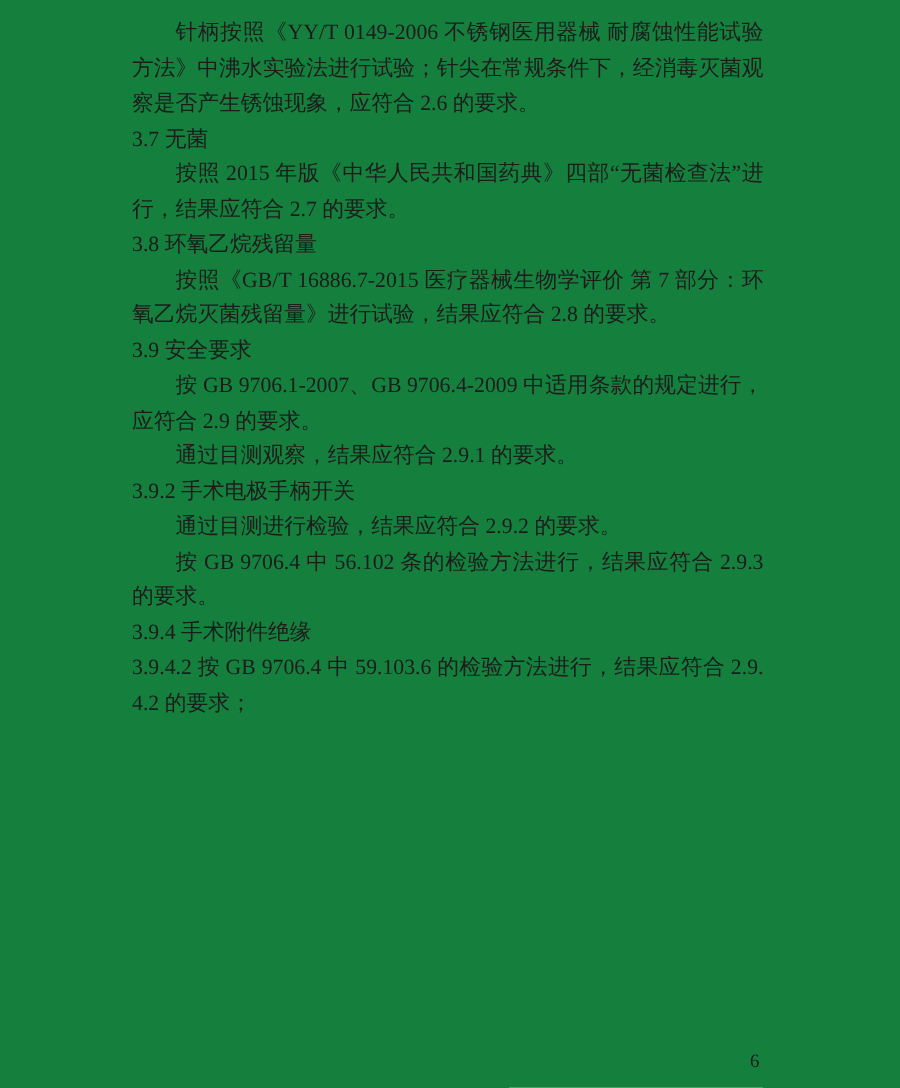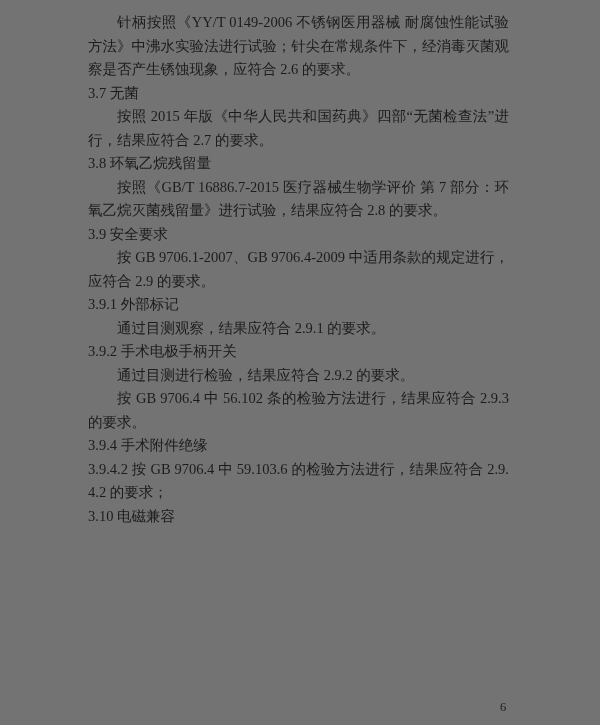--- a/index.html
+++ b/index.html
@@ -11,21 +11,21 @@
     height: 725px;
     background: #ffffff;
     position: relative;
     overflow: hidden;
     font-family: "Liberation Serif", "DejaVu Serif", serif;
     color: #1c1c1c;
   }
   .page {
     position: absolute;
     inset: 0;
-    background: #737373;
+    background: #15803d;
   }
   .content {
     position: absolute;
     left: 88px;
     top: 11px;
     width: 421px;
     font-size: 14.5px;
     line-height: 23.5px;
     text-align: justify;
     word-break: break-all;
@@ -57,23 +57,21 @@
 
 <div class="page">
   <div class="content">
     <p class="para-indent">针柄按照《YY/T 0149-2006 不锈钢医用器械 耐腐蚀性能试验方法》中沸水实验法进行试验；针尖在常规条件下，经消毒灭菌观察是否产生锈蚀现象，应符合 2.6 的要求。</p>
     <p class="heading">3.7 无菌</p>
     <p class="para-indent">按照 2015 年版《中华人民共和国药典》四部“无菌检查法”进行，结果应符合 2.7 的要求。</p>
     <p class="heading">3.8 环氧乙烷残留量</p>
     <p class="para-indent">按照《GB/T 16886.7-2015 医疗器械生物学评价 第 7 部分：环氧乙烷灭菌残留量》进行试验，结果应符合 2.8 的要求。</p>
     <p class="heading">3.9 安全要求</p>
     <p class="para-indent">按 GB 9706.1-2007、GB 9706.4-2009 中适用条款的规定进行，应符合 2.9 的要求。</p>
-    <p class="heading">3.9.1 外部标记</p>
     <p class="para-indent">通过目测观察，结果应符合 2.9.1 的要求。</p>
     <p class="heading">3.9.2 手术电极手柄开关</p>
     <p class="para-indent">通过目测进行检验，结果应符合 2.9.2 的要求。</p>
     <p class="para-indent">按 GB 9706.4 中 56.102 条的检验方法进行，结果应符合 2.9.3 的要求。</p>
     <p class="heading">3.9.4 手术附件绝缘</p>
     <p class="para-flush">3.9.4.2 按 GB 9706.4 中 59.103.6 的检验方法进行，结果应符合 2.9.4.2 的要求；</p>
-    <p class="heading">3.10 电磁兼容</p>
   </div>
   <div class="page-number">6</div>
 </div>
 
 </body></html>

